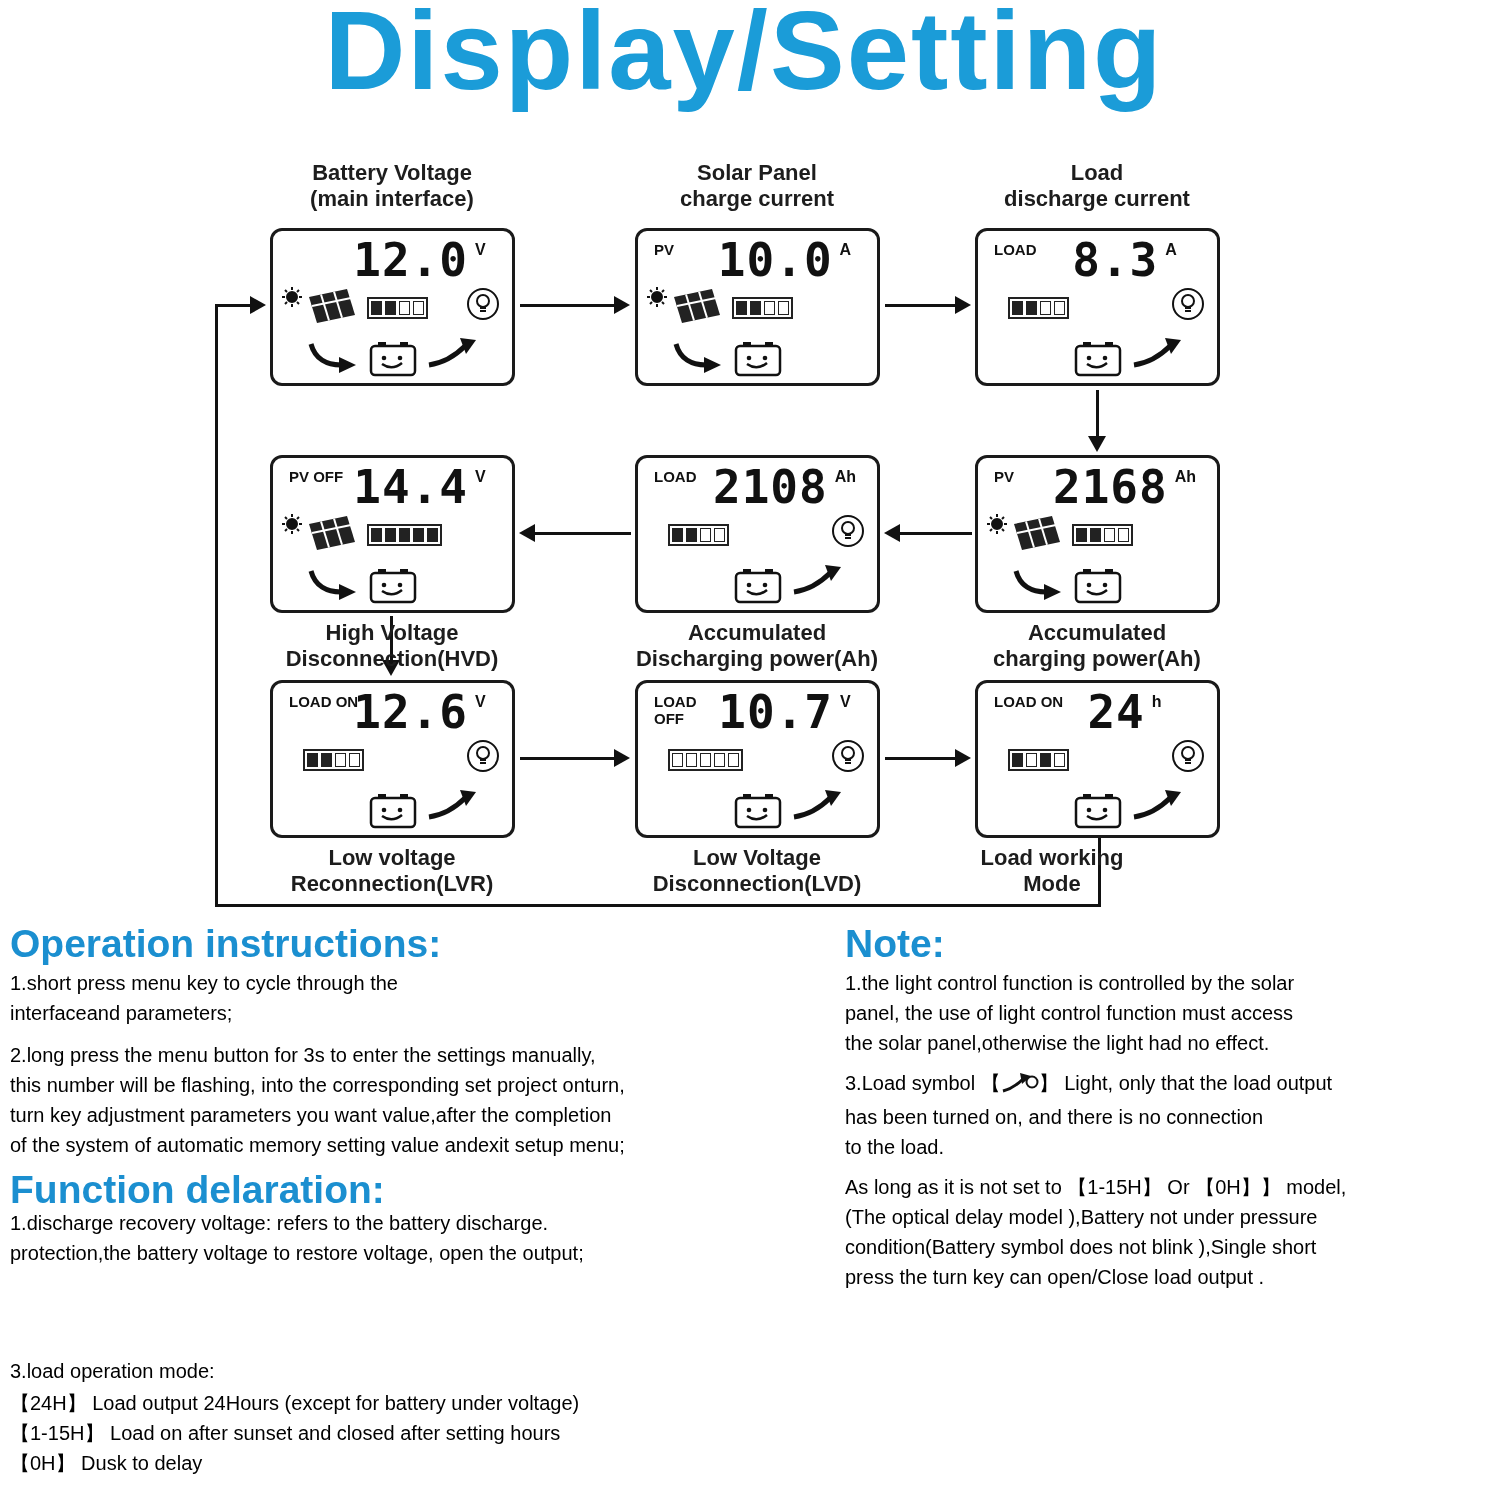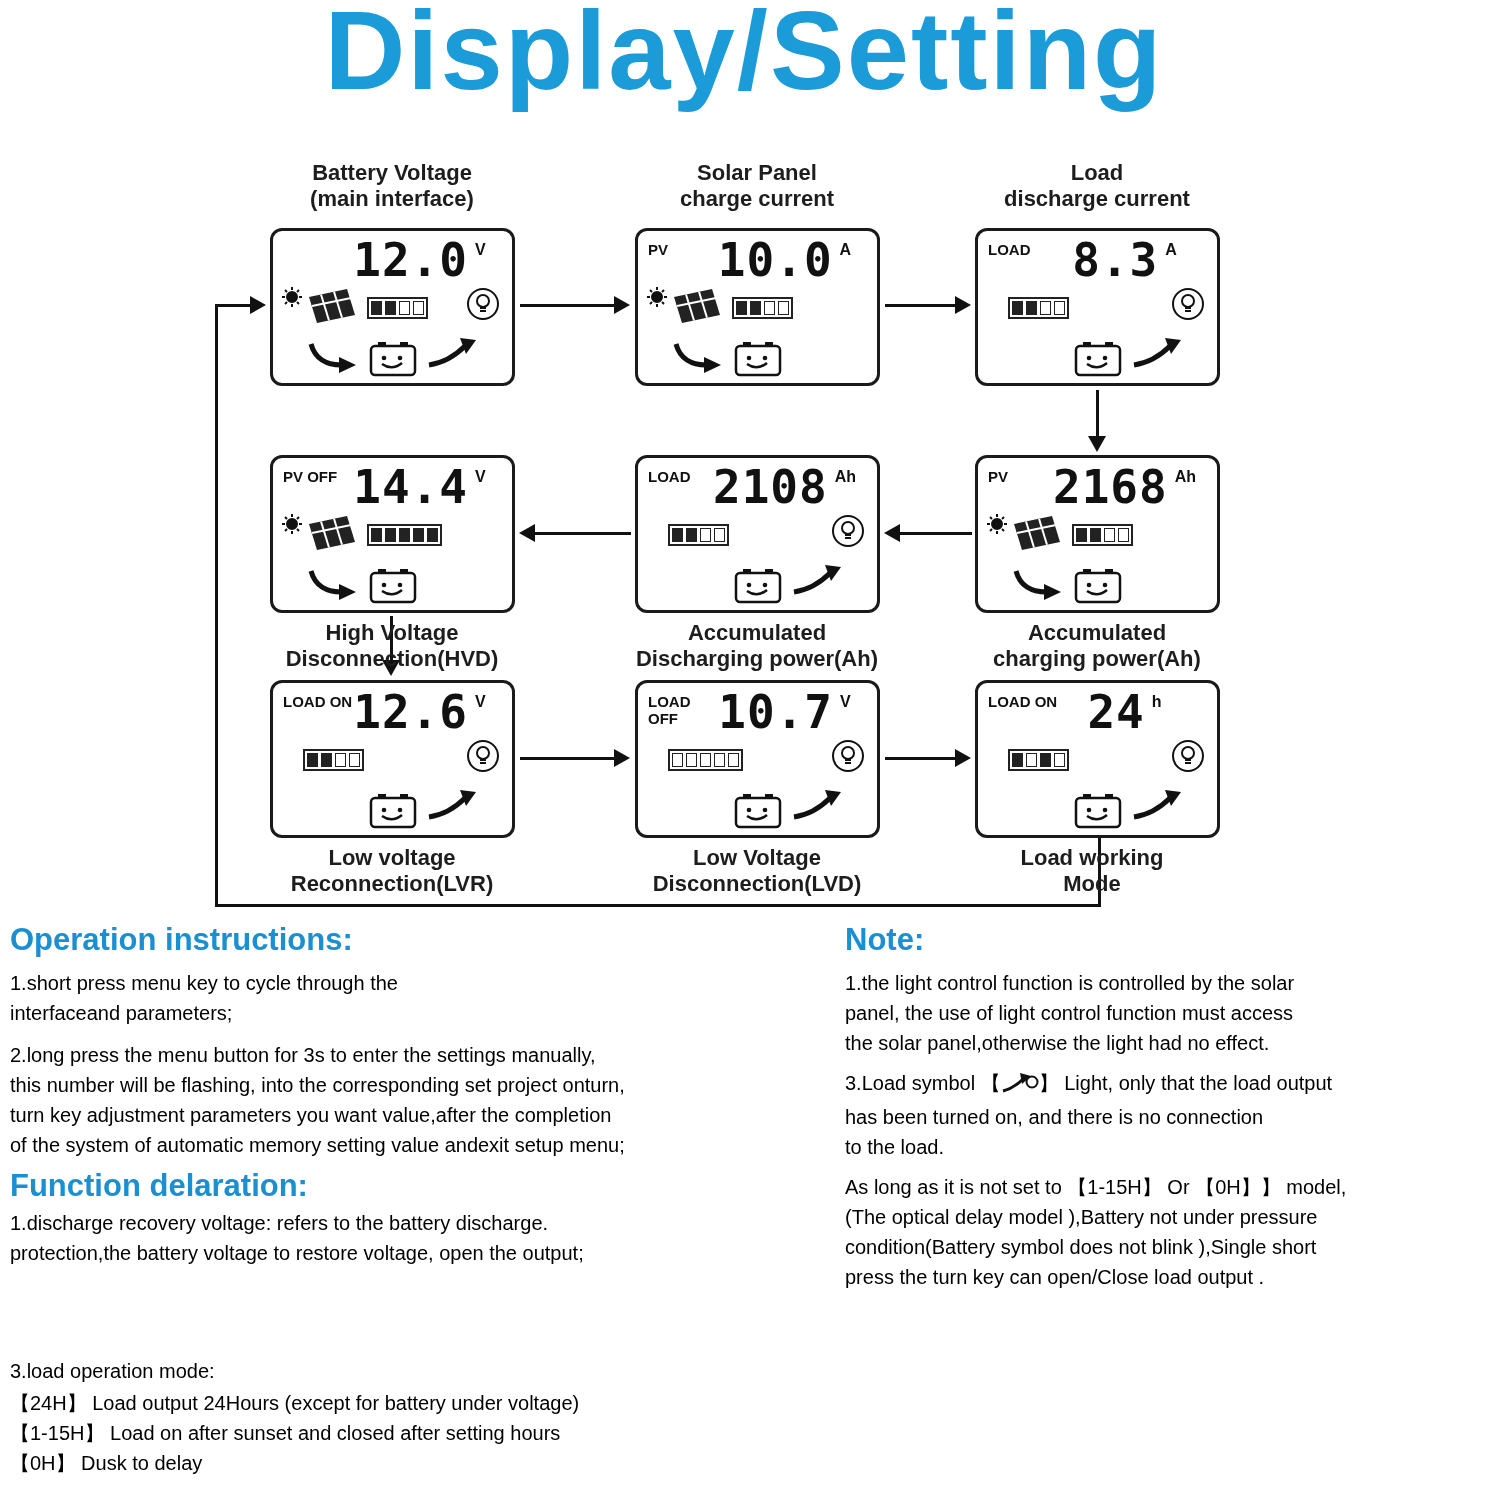--- a/index.html
+++ b/index.html
@@ -8,21 +8,21 @@
   .title{position:absolute;top:-14px;left:0;width:100%;text-align:center;
          font-size:112px;font-weight:bold;letter-spacing:2px;color:#1b9cd8;}
 
   
   .screen{position:absolute;width:245px;height:158px;border:3px solid #1a1a1a;
           border-radius:12px;background:#fff;box-sizing:border-box;}
   .pos-1{left:270px;top:228px}.pos-2{left:635px;top:228px}.pos-3{left:975px;top:228px}
   .pos-4{left:270px;top:455px}.pos-5{left:635px;top:455px}.pos-6{left:975px;top:455px}
   .pos-7{left:270px;top:680px}.pos-8{left:635px;top:680px}.pos-9{left:975px;top:680px}
 
-  .lcd-status{position:absolute;left:10px;top:10px;font-size:15px;font-weight:bold;
+  .lcd-status{position:absolute;left:16px;top:10px;font-size:15px;font-weight:bold;
               line-height:1.15;white-space:pre-line;color:#111;}
   .lcd-value-row{position:absolute;top:6px;left:64px;right:10px;display:flex;
                  justify-content:center;align-items:flex-start;gap:7px;}
   .seg{font-family:"DejaVu Sans Mono", monospace;font-weight:bold;font-size:46px;
        line-height:1;letter-spacing:1px;color:#111;}
   .lcd-unit{font-size:16px;font-weight:bold;margin-top:4px;}
 
   .ic-sun{position:absolute;left:8px;top:54px;}
   .ic-bulb{position:absolute;right:12px;top:56px;}
   .bars{position:absolute;top:66px;display:inline-flex;gap:3px;border:2px solid #222;
@@ -31,34 +31,34 @@
   .bar{width:11px;height:14px;border:1px solid #222;box-sizing:border-box;background:#fff;}
   .bar.filled{background:#222;}
   .ic-charge{position:absolute;left:34px;top:110px;}
   .bat-smile{position:absolute;left:96px;top:110px;}
   .ic-discharge{position:absolute;left:152px;top:106px;}
 
   .screen-label{position:absolute;width:320px;text-align:center;font-weight:bold;
                 font-size:22px;line-height:1.18;white-space:pre-line;color:#1d1d1d;}
   .lab-1{left:232px;top:160px}.lab-2{left:597px;top:160px}.lab-3{left:937px;top:160px}
   .lab-4{left:232px;top:620px}.lab-5{left:597px;top:620px}.lab-6{left:937px;top:620px}
-  .lab-7{left:232px;top:845px}.lab-8{left:597px;top:845px}.lab-9{left:932px;top:845px}
+  .lab-7{left:232px;top:845px}.lab-8{left:597px;top:845px}.lab-9{left:892px;top:845px}
 
   
   .hline{position:absolute;height:3px;background:#111;}
   .vline{position:absolute;width:3px;background:#111;}
   .tri-r{position:absolute;width:0;height:0;border-left:16px solid #111;
          border-top:9px solid transparent;border-bottom:9px solid transparent;}
   .tri-l{position:absolute;width:0;height:0;border-right:16px solid #111;
          border-top:9px solid transparent;border-bottom:9px solid transparent;}
   .tri-d{position:absolute;width:0;height:0;border-top:16px solid #111;
          border-left:9px solid transparent;border-right:9px solid transparent;}
 
   
-  .sec-heading{position:absolute;font-size:31px;font-weight:bold;color:#1b8fd0;}
+  .sec-heading{position:absolute;font-size:39px;font-weight:bold;color:#1b8fd0;}
   .para{position:absolute;font-size:20px;line-height:30px;white-space:pre-line;color:#000;}
   .col-left{left:10px;width:830px;}
   .col-right{left:845px;width:640px;}
   .inline-icon{display:inline-block;vertical-align:-4px;}
 </style>
 </head>
 <body>
 
 <div class="page">
 

